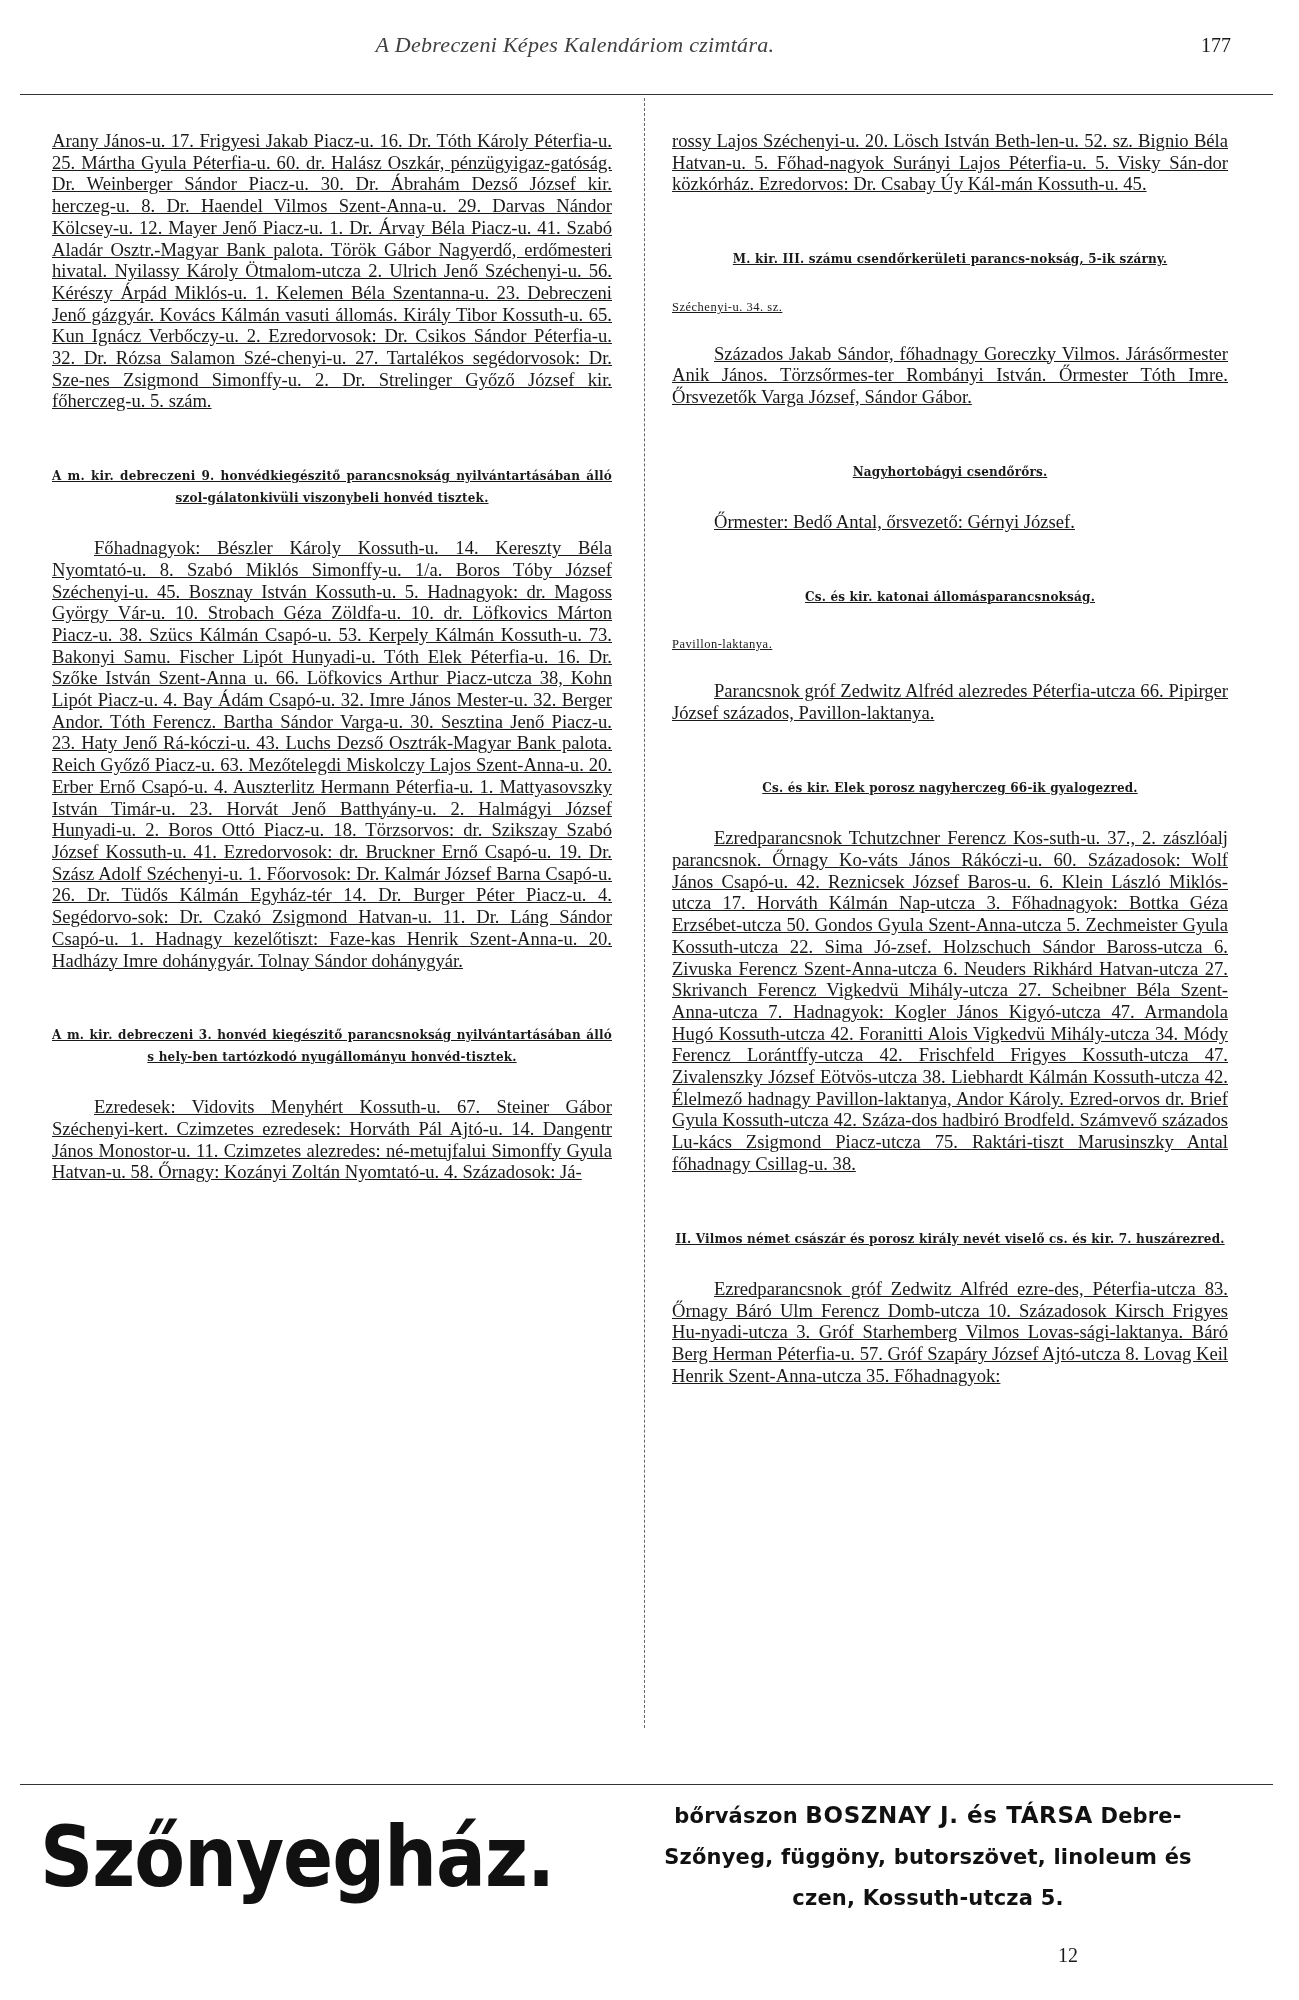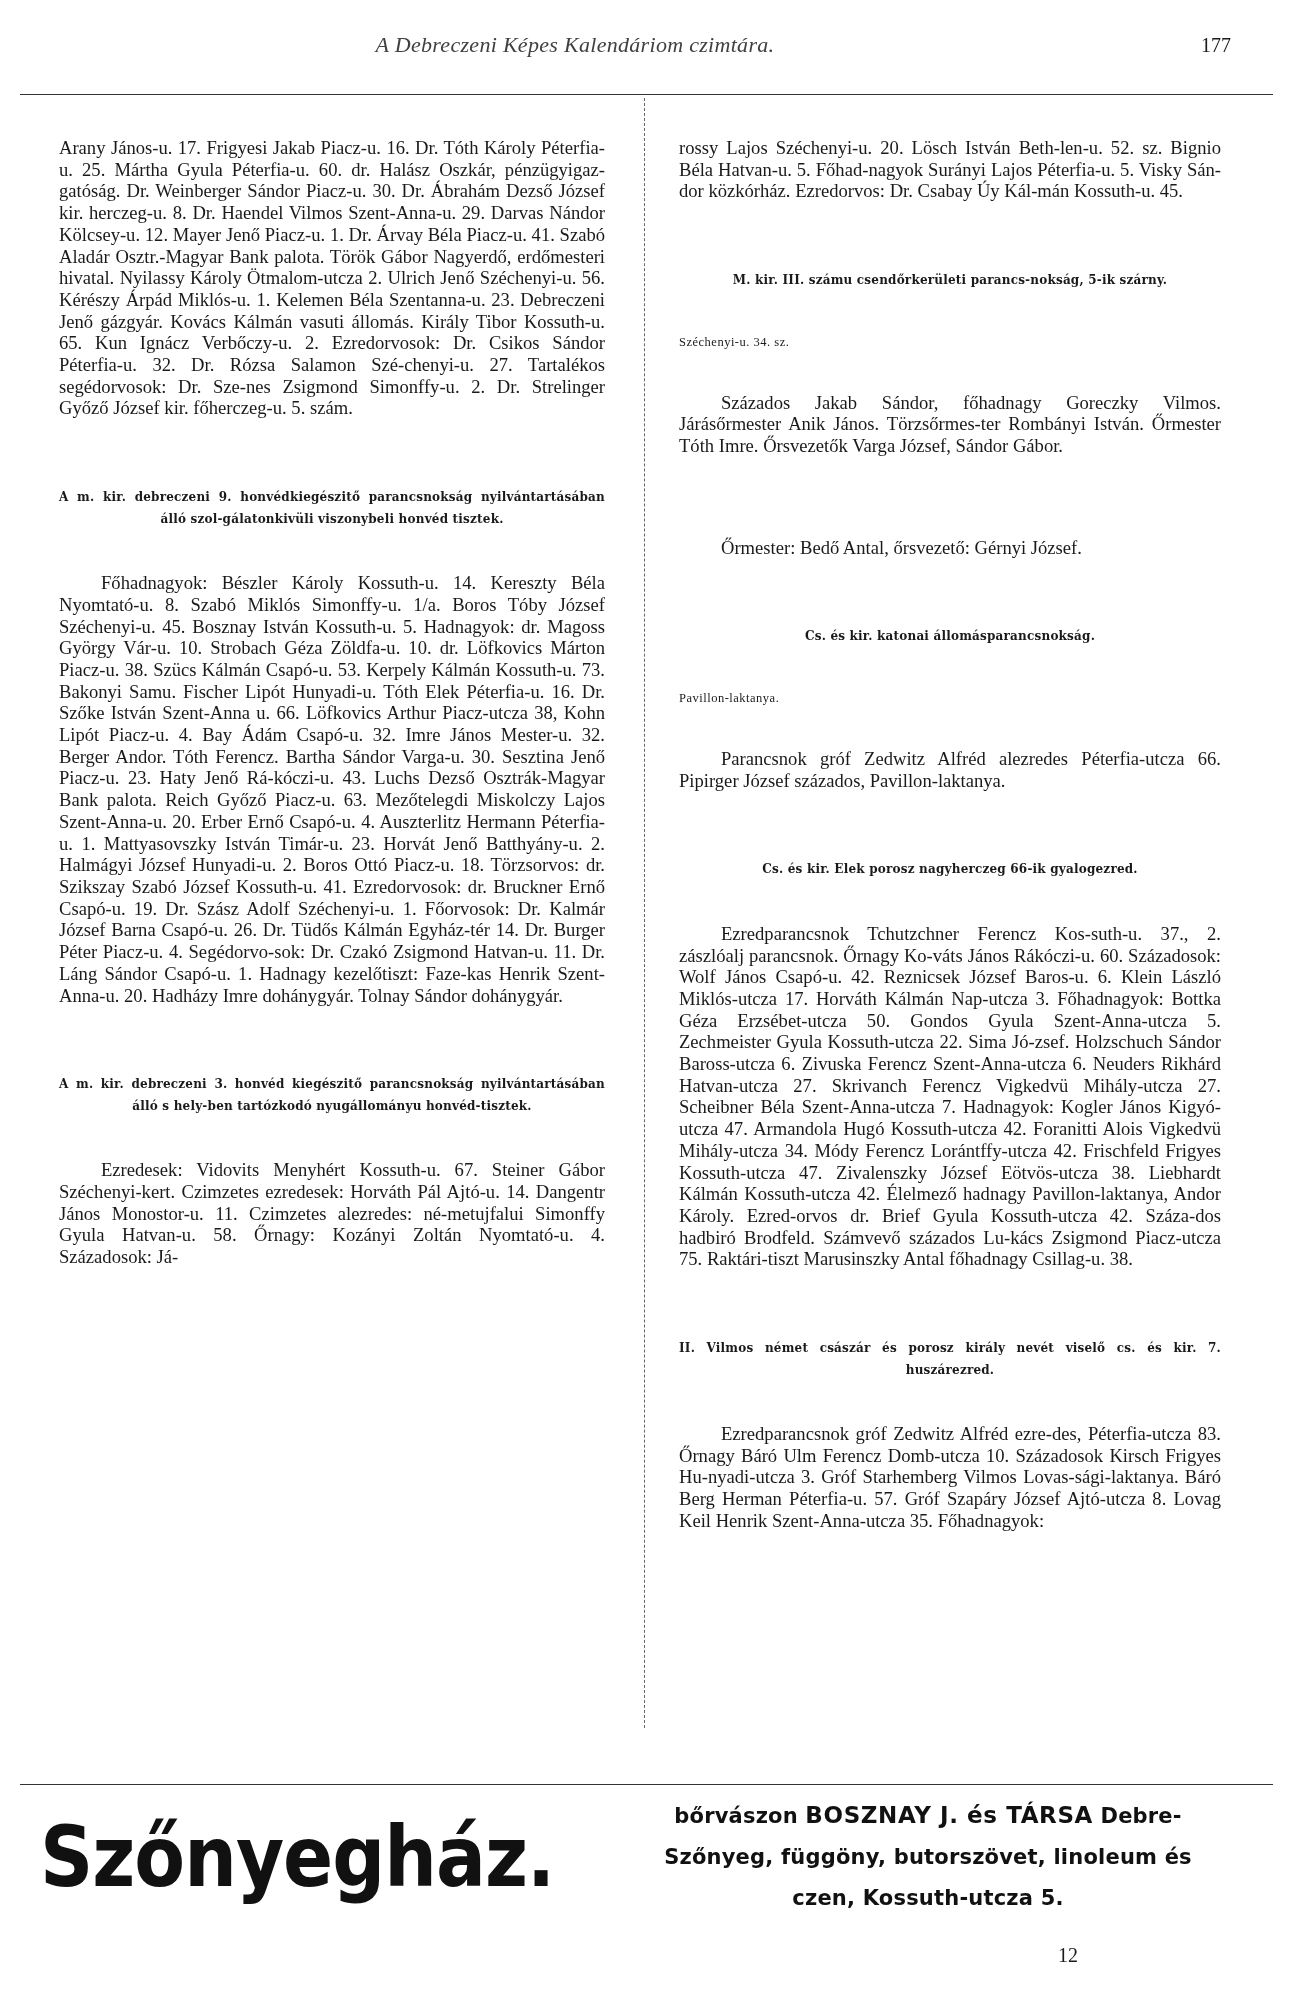--- a/index.html
+++ b/index.html
@@ -10,21 +10,21 @@
   .running-head .title { position: absolute; left: 145px; width: 860px; text-align: center; top: 2px; font-family: "Liberation Serif", serif; font-style: italic; font-size: 22px; letter-spacing: 0.3px; color: #404040; }
   .running-head .pnum { position: absolute; right: 68px; top: 4px; font-family: "Liberation Serif", serif; font-size: 20px; color: #1a1a1a; }
   .head-rule { position: absolute; top: 94px; left: 20px; width: 1253px; height: 0; border-top: 1.6px solid #333; }
 
   .col-divider { position: absolute; left: 644px; top: 98px; height: 1630px; width: 0; border-left: 1px dashed #666; }
 
   .col { position: absolute; top: 122px; font-family: "Liberation Serif", serif; font-size: 18.6px; line-height: 21.7px; color: #1a1a1a; }
   .col.left { left: 44px; width: 576px; }
   .col.right { left: 664px; width: 572px; }
 
-  .col p { margin: 15px; text-align: justify; hyphens: manual; }
+  .col p { margin: 8px; text-align: justify; hyphens: manual; text-decoration: underline; }
   .col p.indent { text-indent: 42px; }
 
   .heading { font-family: "DejaVu Serif", serif; font-weight: bold; font-size: 12px; line-height: 21.5px; text-align: justify; text-align-last: center; margin: 0; letter-spacing: 0.2px; }
   .heading.center { text-align: center; }
 
   .subnote { text-align: center; font-size: 12.5px; line-height: 16px; letter-spacing: 0.5px; margin: 0; }
 
   .gap-s { height: 12px; }
   .gap-l { height: 38px; }
 
@@ -67,20 +67,21 @@
     <p>rossy Lajos Széchenyi-u. 20. Lösch István Beth-len-u. 52. sz. Bignio Béla Hatvan-u. 5. Főhad-nagyok Surányi Lajos Péterfia-u. 5. Visky Sán-dor közkórház. Ezredorvos: Dr. Csabay Úy Kál-mán Kossuth-u. 45.</p>
 
     <div class="gap-l"></div>
     <p class="heading">M. kir. III. számu csendőrkerületi parancs-nokság, 5-ik szárny.</p>
     <div class="gap-s"></div>
     <p class="subnote">Széchenyi-u. 34. sz.</p>
     <div class="gap-s"></div>
     <p class="indent">Százados Jakab Sándor, főhadnagy Goreczky Vilmos. Járásőrmester Anik János. Törzsőrmes-ter Rombányi István. Őrmester Tóth Imre. Őrsvezetők Varga József, Sándor Gábor.</p>
 
     <div class="gap-l"></div>
+    <p class="heading center">Nagyhortobágyi csendőrőrs.</p>
     <div class="gap-s"></div>
     <p class="indent">Őrmester: Bedő Antal, őrsvezető: Gérnyi József.</p>
 
     <div class="gap-l"></div>
     <p class="heading">Cs. és kir. katonai állomásparancsnokság.</p>
     <div class="gap-s"></div>
     <p class="subnote">Pavillon-laktanya.</p>
     <div class="gap-s"></div>
     <p class="indent">Parancsnok gróf Zedwitz Alfréd alezredes Péterfia-utcza 66. Pipirger József százados, Pavillon-laktanya.</p>
 

